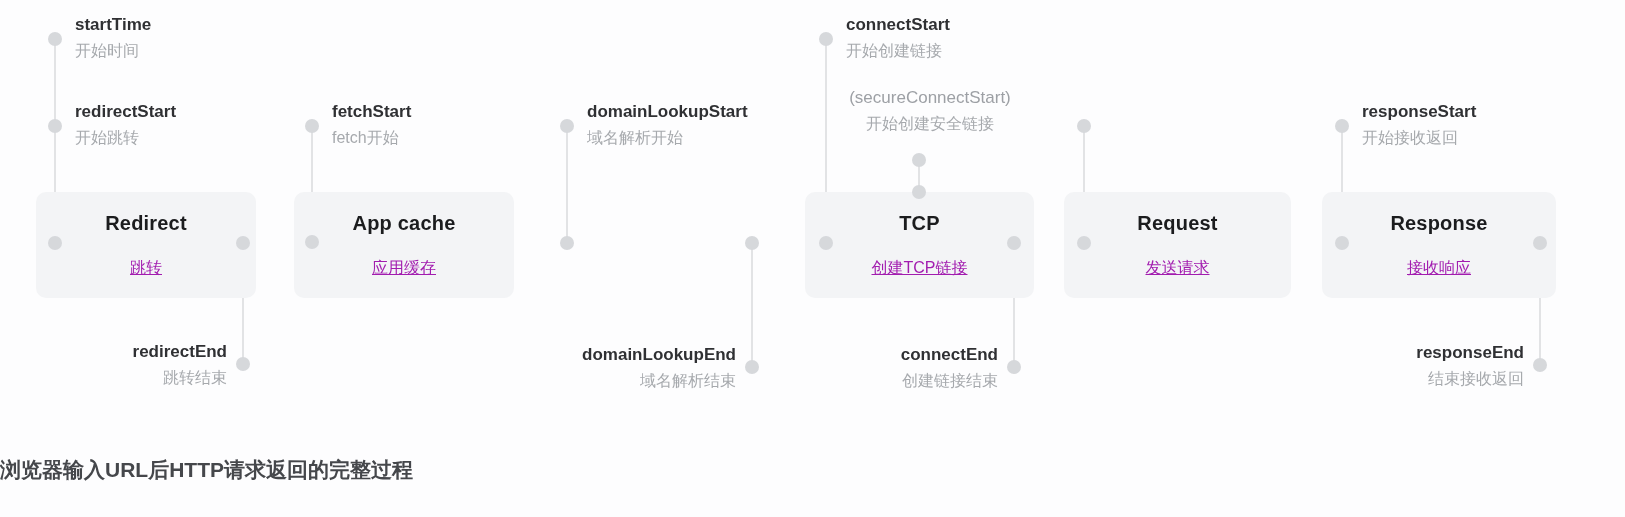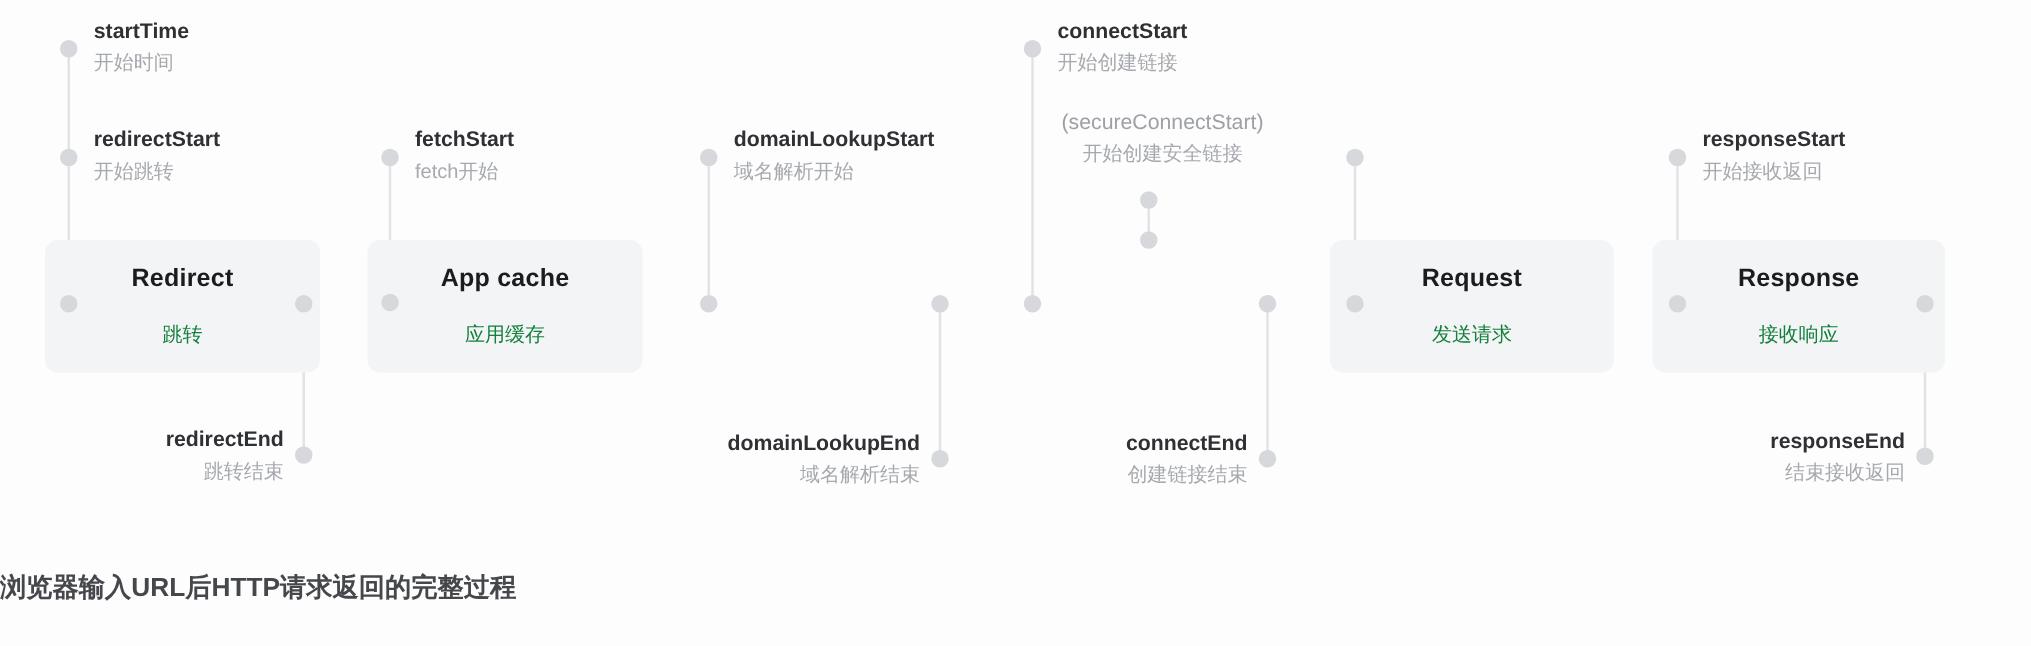--- a/index.html
+++ b/index.html
@@ -30,21 +30,22 @@
     box-sizing: border-box;
   }
   .stage-title {
     font-size: 20px;
     font-weight: 700;
     color: #1b1c1e;
     letter-spacing: 0.2px;
   }
   .stage-sub {
     font-size: 16px;
-    color: #15803d;
+    color: #a21caf;
+    text-decoration: underline;
   }
   
   .vline {
     position: absolute;
     width: 2px;
     background: #e2e3e5;
     transform: translateX(-50%);
   }
   .dot {
     position: absolute;
@@ -114,20 +115,24 @@
   <div class="vline" style="left:1342px; top:126px; height:117px;"></div>
   <div class="vline" style="left:1540px; top:243px; height:122px;"></div>
 
   <div class="stage" style="left:36px;   width:220px;">
     <div class="stage-title">Redirect</div>
     <div class="stage-sub">跳转</div>
   </div>
   <div class="stage" style="left:294px;  width:220px;">
     <div class="stage-title">App cache</div>
     <div class="stage-sub">应用缓存</div>
+  </div>
+  <div class="stage" style="left:805px;  width:229px;">
+    <div class="stage-title">TCP</div>
+    <div class="stage-sub">创建TCP链接</div>
   </div>
   <div class="stage" style="left:1064px; width:227px;">
     <div class="stage-title">Request</div>
     <div class="stage-sub">发送请求</div>
   </div>
   <div class="stage" style="left:1322px; width:234px;">
     <div class="stage-title">Response</div>
     <div class="stage-sub">接收响应</div>
   </div>
 

